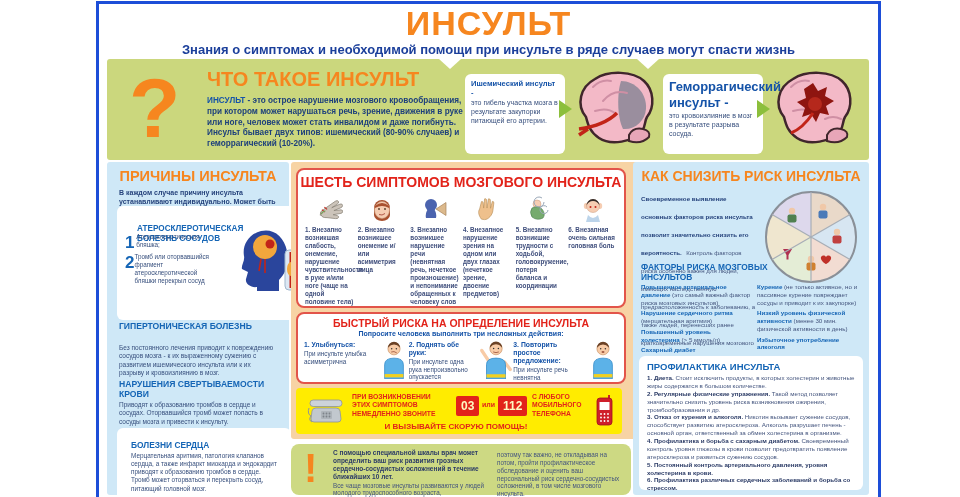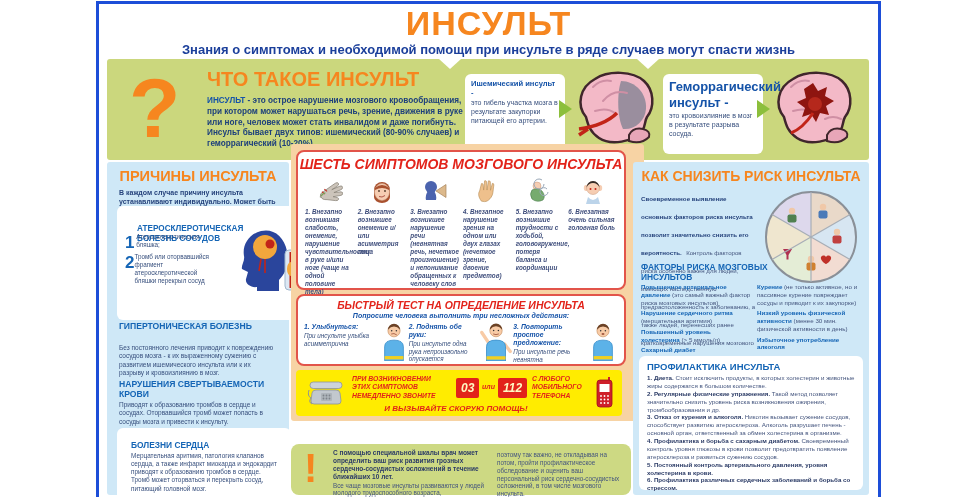--- a/index.html
+++ b/index.html
@@ -101,21 +101,21 @@
     <div class="ps b blueh" style="left:12px;top:160px;width:158px;font-size:8.6px;line-height:1.15;">ГИПЕРТОНИЧЕСКАЯ БОЛЕЗНЬ</div>
     <div class="ps" style="left:12px;top:182px;width:158px;font-size:6.5px;line-height:1.28;color:#374f7d;">Без постоянного лечения приводит к повреждению сосудов мозга - к их выраженному сужению с развитием ишемического инсульта или к их разрыву и кровоизлиянию в мозг.</div>
     <div class="ps b blueh" style="left:12px;top:218px;width:158px;font-size:8.6px;line-height:1.15;">НАРУШЕНИЯ СВЕРТЫВАЕМОСТИ КРОВИ</div>
     <div class="ps" style="left:12px;top:239px;width:158px;font-size:6.5px;line-height:1.28;color:#374f7d;">Приводят к образованию тромбов в сердце и сосудах. Оторвавшийся тромб может попасть в сосуды мозга и привести к инсульту.</div>
     <div class="ps wbox" style="left:10px;top:266px;width:162px;height:62px;padding:6px;">
       <div class="b" style="font-size:8.4px;color:#1565b5;padding:6px 8px 0;">БОЛЕЗНИ СЕРДЦА</div>
       <div style="font-size:6.4px;color:#374f7d;line-height:1.27;padding:2px 8px 0;">Мерцательная аритмия, патология клапанов сердца, а также инфаркт миокарда и эндокардит приводят к образованию тромбов в сердце. Тромб может оторваться и перекрыть сосуд, питающий головной мозг.</div>
     </div>
   </div>
 
-  <div class="ps midcol" style="left:192px;top:140px;width:353px;height:277px;font-style:italic;">
+  <div class="ps midcol" style="left:192px;top:158px;width:353px;height:277px;">
     <div class="ps rbox" style="left:5px;top:6px;width:326px;height:136px;">
       <div class="ps ctr b red" style="left:0;top:4px;width:326px;font-size:14px;">ШЕСТЬ СИМПТОМОВ МОЗГОВОГО ИНСУЛЬТА</div>
       <div class="ps sym-row" style="left:7px;top:24px;width:312px;">
         <div class="sym-item">
           <div class="ic">
             <svg width="28" height="26" viewBox="0 0 26 26">
                 <g transform="rotate(-14 13 13)">
                   <path d="M3 17 q0-4 5-5 l13-5 q2.5-.8 3 1 q.4 1.6 -2 2.4 l-6 2 9-1.5 q2.5 0 2 2 q-.3 1.6 -2.6 1.8 l-7 1 7 1 q2 .6 1.2 2.4 q-.6 1.4 -3 1 l-7-.6 4 2 q1.6 1 .4 2.2 q-1 1-3 .2 l-8-3 q-5-1-5-4 z" fill="#ccc4ba" stroke="#8a8378" stroke-width="0.7"></path>
                   <path d="M6 12 l2 3 M9 10 l2 3" stroke="#c22418" stroke-width="1"></path>
                   <path d="M4 16 q2-2 5-2" stroke="#7aa05a" stroke-width="1.4" fill="none"></path>
@@ -176,21 +176,21 @@
                 <circle cx="15.5" cy="11" r="1" fill="#c22418"></circle>
                 <path d="M8 19 q5 6 10 0 l2 7 h-14 z" fill="#bcd4ea"></path>
               </svg>
           </div>
           <div class="txt">6. Внезапная очень сильная головная боль</div>
         </div>
       </div>
     </div>
 
     <div class="ps rbox" style="left:5px;top:150px;width:326px;height:68px;">
-      <div class="ps ctr b red" style="left:0;top:3px;width:326px;font-size:10.5px;">БЫСТРЫЙ ТЕСТ НА ОПРЕДЕЛЕНИЕ ИНСУЛЬТА</div>
+      <div class="ps ctr b red" style="left:0;top:3px;width:326px;font-size:10.5px;">БЫСТРЫЙ РИСКА НА ОПРЕДЕЛЕНИЕ ИНСУЛЬТА</div>
       <div class="ps ctr b" style="left:0;top:16px;width:326px;font-size:7px;color:#1553a8;">Попросите человека выполнить три несложных действия:</div>
       <div class="qt-steps">
         <div class="qt-step">
           <div class="qt-txt">
               <div class="qt-title">1. Улыбнуться:</div>
               <div class="qt-body">При инсульте улыбка асимметрична</div>
             </div>
           <svg width="30" height="38" viewBox="0 0 32 40">
               <circle cx="16" cy="8" r="6.5" fill="#f8cba6" stroke="#c89060" stroke-width="0.7"></circle>
               <path d="M9.5 7 a6.5 6.5 0 0 1 13 0 q-3-3.5-6.5-3.5 t-6.5 3.5 z" fill="#6b4226"></path>

